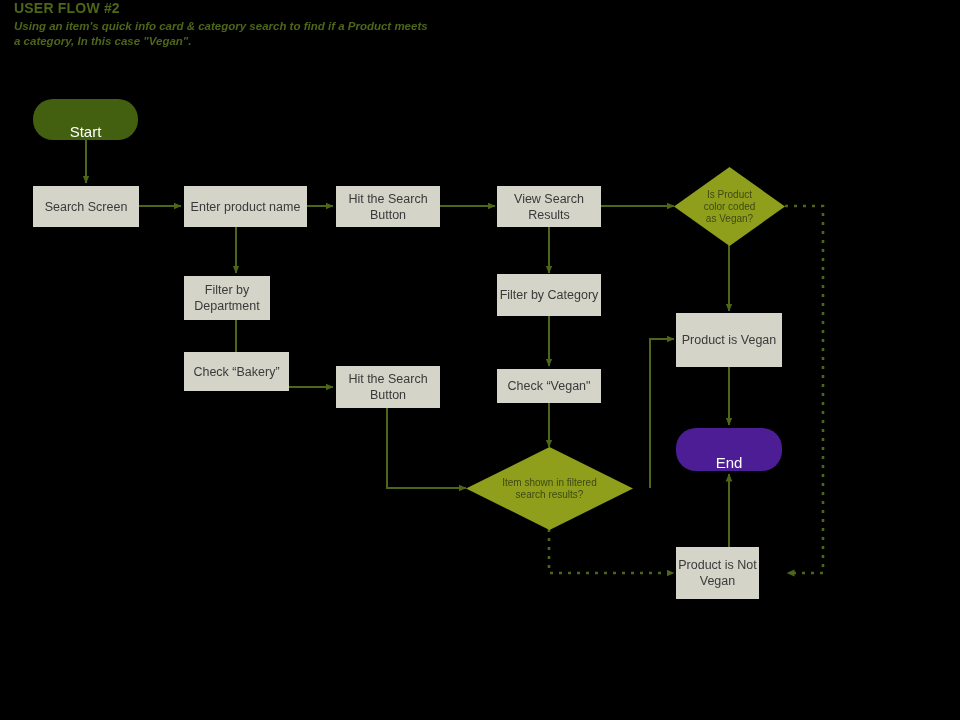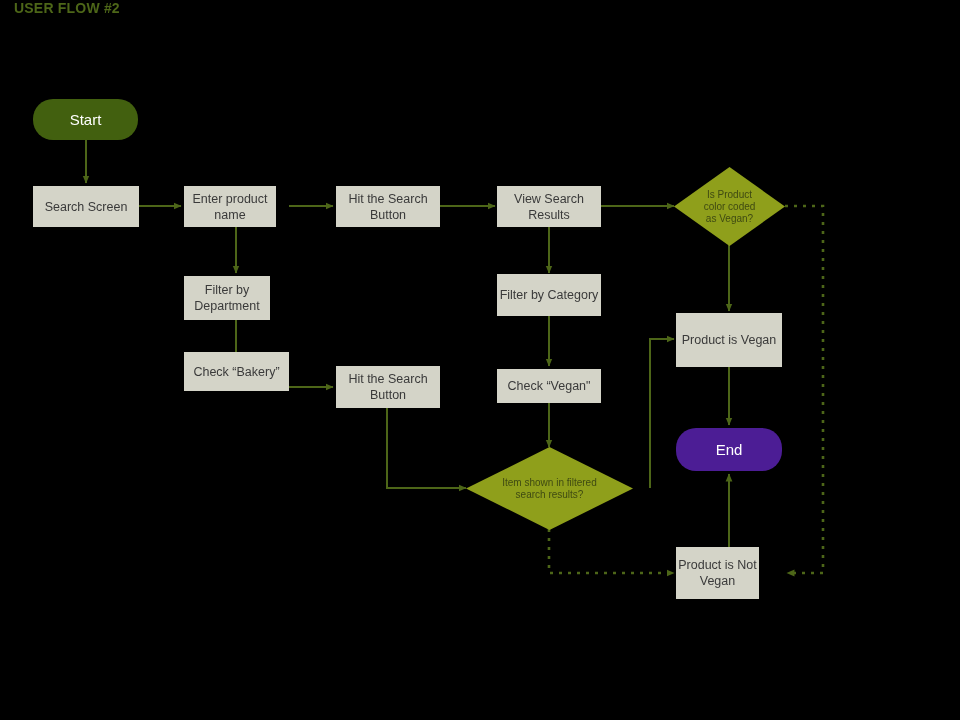--- a/index.html
+++ b/index.html
@@ -11,41 +11,42 @@
   .hdr{position:absolute;left:14px;top:1px;width:420px;}
   .hdr-title{font-size:14px;font-weight:bold;letter-spacing:.2px;
              color:#4d6618;line-height:15px;font-stretch:condensed;}
   .hdr-sub{margin-top:3px;font-size:11.5px;font-style:italic;font-weight:bold;
            color:#4d6618;line-height:15px;}
 
   
   .node{position:absolute;box-sizing:border-box;display:flex;
         align-items:center;justify-content:center;text-align:center;}
   .proc{background:#d4d4c8;color:#3a3a3a;font-size:12.5px;line-height:16px;}
-  .term{color:#ffffff;font-size:15px;border-radius:20px;}
+  .term{color:#ffffff;font-size:15px;border-radius:20px;align-items:flex-end;}
   .term.start{background:#42600f;}
   .term.end{background:#4c1d95;}
   .dia-wrap{position:absolute;}
   .dia-shape{position:absolute;inset:0;background:#8f9f1b;
      clip-path:polygon(50% 0,100% 50%,50% 100%,0 50%);}
   .dia-txt{position:absolute;inset:0;display:flex;align-items:center;
      justify-content:center;text-align:center;color:#3f4a12;
      font-size:10px;line-height:12px;padding:0 24px;box-sizing:border-box;}
 
   
   svg.links{position:absolute;left:0;top:0;width:960px;height:720px;
             pointer-events:none;}
 </style>
 </head>
 <body>
 
 <div id="stage">
 
   <div class="hdr">
     <div class="hdr-title">USER FLOW #2</div>
+    <div class="hdr-sub">Using an item's quick info card &amp; category search to find if a Product meets a category, In this case "Vegan".</div>
   </div>
 
   <svg class="links" viewBox="0 0 960 720">
     <defs>
       <marker id="ah" markerWidth="9" markerHeight="9" refX="7.5" refY="4" orient="auto" markerUnits="userSpaceOnUse">
         <path d="M0,0.6 L8,4 L0,7.4 z" fill="#4d6618"></path>
       </marker>
     </defs>
     <g fill="none" stroke="#4d6618" stroke-width="2" marker-end="url(#ah)">
 
@@ -91,21 +92,21 @@
   </svg>
 
   <div class="node term start" style="left:33px;top:99px;width:105px;height:41px;">
     <span>Start</span>
   </div>
 
   <div class="node proc" style="left:33px;top:186px;width:106px;height:41px;">
     <span>Search Screen</span>
   </div>
 
-  <div class="node proc" style="left:184px;top:186px;width:92px;height:41px;">
+  <div class="node proc" style="left:184px;top:186px;width:123px;height:41px;">
     <span>Enter product name</span>
   </div>
 
   <div class="node proc" style="left:336px;top:186px;width:104px;height:41px;">
     <span>Hit the Search Button</span>
   </div>
 
   <div class="node proc" style="left:497px;top:186px;width:104px;height:41px;">
     <span>View Search Results</span>
   </div>

